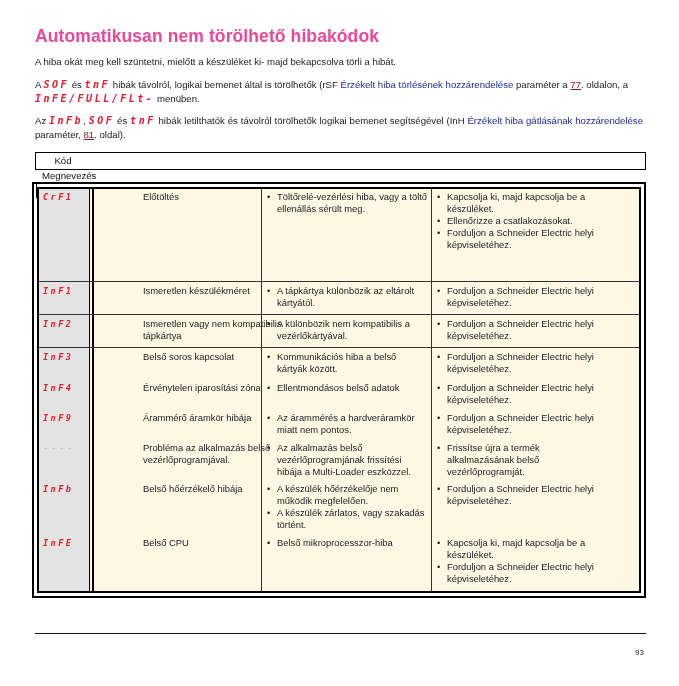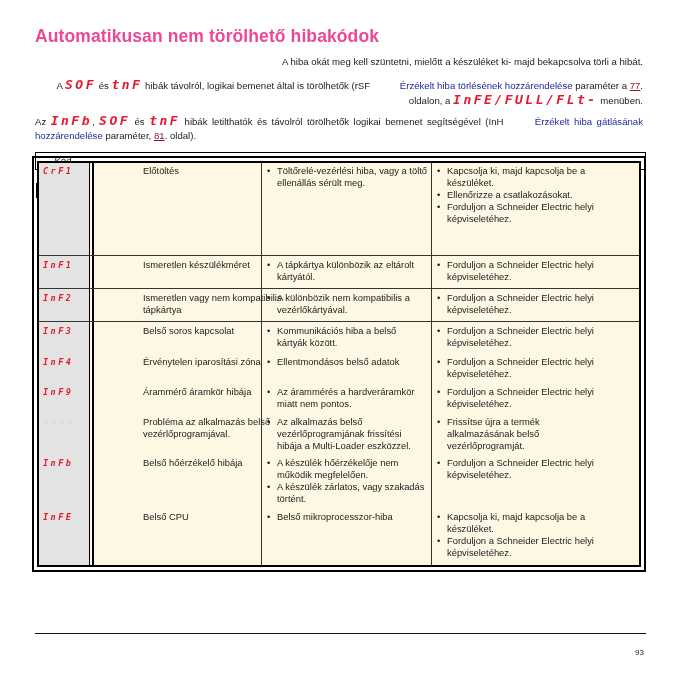--- a/index.html
+++ b/index.html
@@ -1,35 +1,35 @@
 <!DOCTYPE html>
 <html><head>
 <meta charset="utf-8">
 <style>
   html, body { margin:0; padding:0; background:#ffffff; }
   body { width:679px; height:686px; position:relative; overflow:hidden;
          font-family:"Liberation Sans", sans-serif; color:#111; }
   .page-title { position:absolute; left:35px; top:26px; font-size:17.5px; font-weight:bold; color:#ec4899; letter-spacing:0.1px; }
-  .para { position:absolute; left:35px; width:608px; font-size:9.6px; line-height:14px; color:#222;text-align:right; }
+  .para { position:absolute; left:35px; width:608px; font-size:9.6px; line-height:14px; color:#222; }
   .p1 { top:55px; }
   .p2 { top:78px; }
   .p3 { top:114px; text-align:justify; }
-  .seg { font-style:italic; font-weight:bold; color:#e8192c; letter-spacing:2.5px; font-size:13px; font-family:"DejaVu Sans Mono", monospace; }
-  .link { color:#1f2a9a;margin-left:27px; }
+  .seg { font-style:italic; font-weight:bold; color:#e8192c; letter-spacing:2.5px; font-size:10px; font-family:"DejaVu Sans Mono", monospace; }
+  .link { color:#1f2a9a; }
   .pref { color:#8a1b2a; text-decoration:underline;margin-top:47px; }
 
   
   .hdr { position:absolute; left:35px; top:152px; width:611px; height:18px; border:1.5px solid #000; box-sizing:border-box; display:flex; font-size:9.6px;flex-direction:column; }
   .hdr div { box-sizing:border-box; line-height:15px; padding-left:6px; }
   .h-code { width:54px; text-align:center; padding-left:0 !important; }
   .h-name { width:171px; }
   .h-cause { width:172px; border-left:1.5px solid #000; }
   .h-fix { flex:1; border-left:1.5px solid #000; }
 
-  .frame { position:absolute; left:32px; top:156px; width:614px; height:416px; border:2px solid #000; box-sizing:border-box; }
+  .frame { position:absolute; left:32px; top:182px; width:614px; height:416px; border:2px solid #000; box-sizing:border-box; }
   .inner { position:absolute; left:3px; top:3px; right:3px; bottom:3px; border:2px solid #000; box-sizing:border-box; background:#fdf7e3; overflow:hidden; }
   .codecol { position:absolute; left:0; top:0; bottom:0; width:50px; background:#e3e3e3; border-right:1.5px solid #000; }
   .codecol2 { position:absolute; left:53px; top:0; bottom:0; width:2px; background:#000; }
   .vline { position:absolute; top:0; bottom:0; width:1px; background:#333; }
   .hline { position:absolute; left:0; right:0; height:1px; background:#333; }
   .row { position:absolute; left:0; right:0; font-size:9.4px; line-height:12px; color:#222; }
   .row .code { position:absolute; left:4px; width:44px; top:2px; font-size:8.5px; }
   .row .name { position:absolute; left:60px; width:165px; top:2px;padding-left:44px; }
   .row .cause { position:absolute; left:227px; width:162px; top:2px; }
   .row .fix { position:absolute; left:397px; width:170px; top:2px; }

